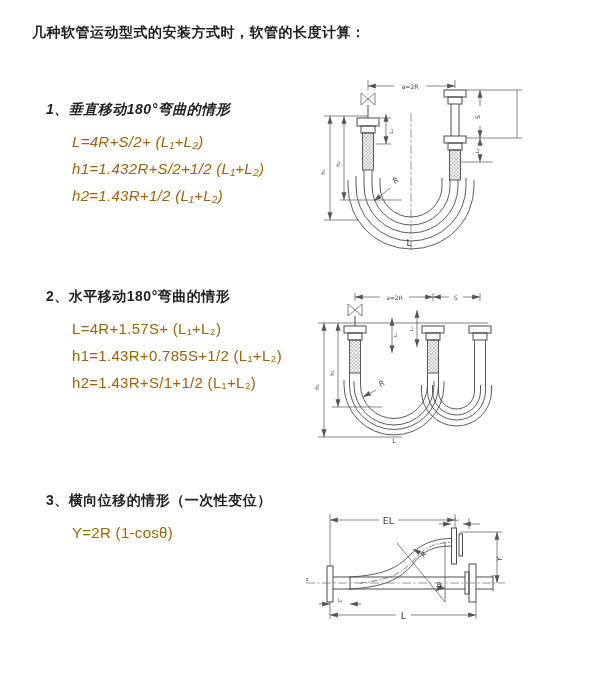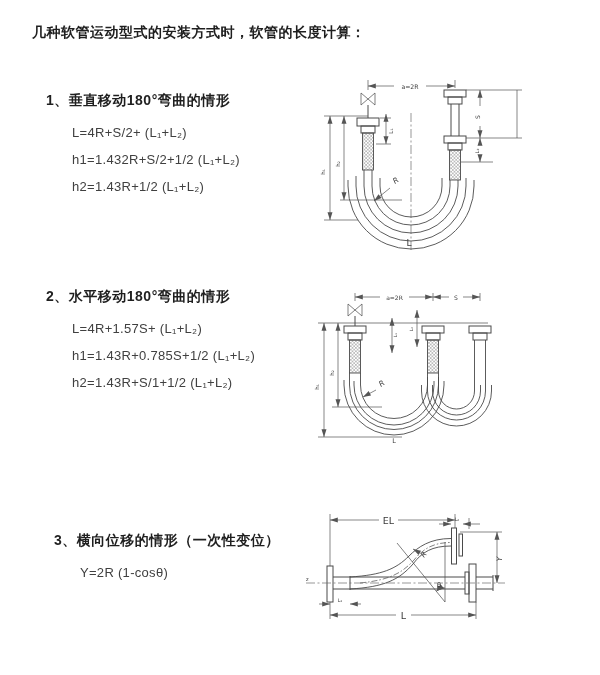--- a/index.html
+++ b/index.html
@@ -2,51 +2,51 @@
 <html><head>
 <meta charset="utf-8">
 <style>
   html,body{margin:0;padding:0;background:#ffffff;}
   .page{position:relative;width:600px;height:675px;background:#ffffff;overflow:hidden;
         font-family:"Liberation Sans","DejaVu Sans",sans-serif;color:#262626;}
   .title{position:absolute;left:32px;top:24px;font-size:14px;font-weight:bold;
          letter-spacing:0.5px;color:#1f1f1f;}
   .sec{position:absolute;left:46px;}
   .sec-heading{font-size:14px;font-weight:bold;color:#1f1f1f;letter-spacing:0.5px;margin-bottom:9px;}
-  .formula{font-size:13px;line-height:27px;color:#404040;padding-left:26px;letter-spacing:0.3px;}
+  .formula{font-size:15px;line-height:27px;color:#a16207;padding-left:26px;letter-spacing:0.3px;}
   svg{position:absolute;}
   svg text{font-family:"DejaVu Sans","Liberation Sans",sans-serif;fill:#3a3a3a;}
   .o{stroke:#4a4a4a;stroke-width:1;fill:none;}
   .thin{stroke:#4a4a4a;stroke-width:0.7;fill:none;}
   .dim{stroke:#555555;stroke-width:0.7;fill:none;}
   .hose{stroke:#4a4a4a;stroke-width:0.9;fill:none;}
   .cl{stroke:#6a6a6a;stroke-width:0.7;fill:none;stroke-dasharray:9 2.5 2 2.5;}
 </style>
 </head>
 <body>
 
 <div class="page">
 
   <div class="title">几种软管运动型式的安装方式时，软管的长度计算：</div>
 
-  <div class="sec" style="top:92px;">
+  <div class="sec" style="top:101px;font-style:italic;">
     <div class="sec-heading">1、垂直移动180°弯曲的情形</div>
     <div class="formula">L=4R+S/2+ (L₁+L₂)</div>
     <div class="formula">h1=1.432R+S/2+1/2 (L₁+L₂)</div>
     <div class="formula">h2=1.43R+1/2 (L₁+L₂)</div>
   </div>
 
   <div class="sec" style="top:288px;">
     <div class="sec-heading">2、水平移动180°弯曲的情形</div>
     <div class="formula">L=4R+1.57S+ (L₁+L₂)</div>
     <div class="formula">h1=1.43R+0.785S+1/2 (L₁+L₂)</div>
     <div class="formula">h2=1.43R+S/1+1/2 (L₁+L₂)</div>
   </div>
 
-  <div class="sec" style="top:532px;margin-left:8px;">
+  <div class="sec" style="top:492px;">
     <div class="sec-heading">3、横向位移的情形（一次性变位）</div>
     <div class="formula">Y=2R (1-cosθ)</div>
   </div>
 
   <svg style="left:310px;top:68px;" width="290" height="195" viewBox="0 0 290 195">
     <defs>
       <marker id="m1" markerUnits="userSpaceOnUse" markerWidth="9" markerHeight="7" refX="8.3" refY="3" orient="auto-start-reverse">
         <path d="M0.5,0.5 L8.3,3 L0.5,5.5 z" fill="#555"></path>
       </marker>
       <pattern id="p1" patternUnits="userSpaceOnUse" width="3.4" height="3.4">

